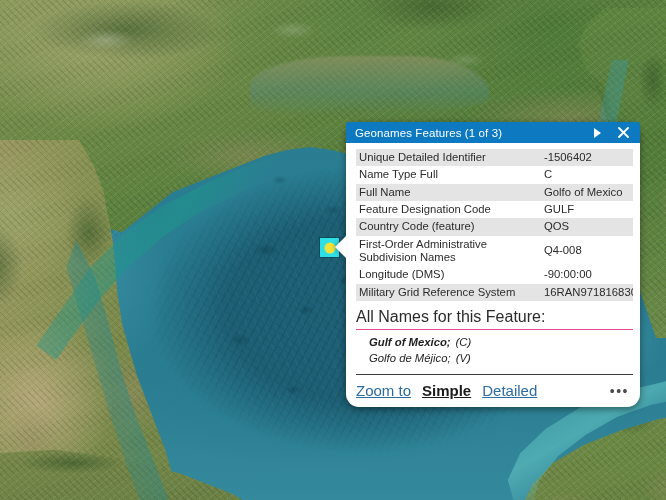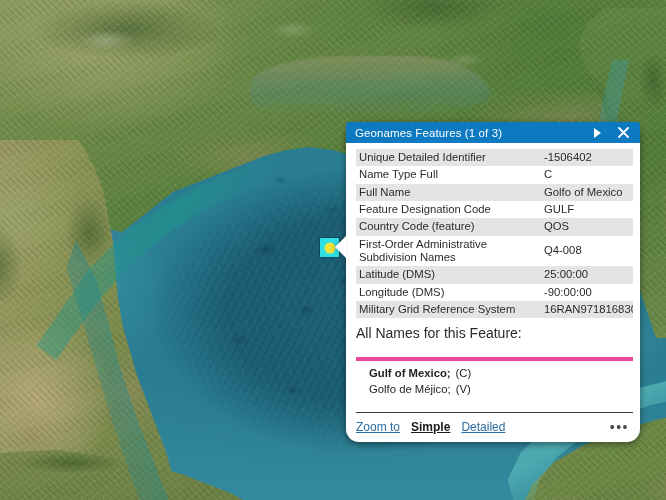--- a/index.html
+++ b/index.html
@@ -288,44 +288,45 @@
     line-height: 1.18;
   }
   table.attrs td.k { width: 178px; }
   table.attrs td.v { width: auto; white-space: nowrap; overflow: hidden; }
   table.attrs tr.alt td { background: #e4e4e4; }
 
   #allnames-wrap {
     margin: 7px 7px 0 10px;
   }
   #allnames-title {
-    font-size: 14px;
+    font-size: 16px;
     color: #2b2b2b;
-    padding-bottom: 16px;
-    border-bottom: 4px solid #ec4899;
+    padding-bottom: 3px;
+    border-bottom: 1px solid #ec4899;
   }
   #allnames-list {
-    padding: 4px 0 15px 13px;
+    padding: 4px 0 8px 13px;
     border-bottom: 1px solid #3a3a3a;
+    font-style: italic;
   }
   .name-row {
     font-size: 11.3px;
     color: #1e1e1e;
     line-height: 1.42;
     white-space: nowrap;
   }
   .name-row.primary { font-weight: bold; }
 
   #popup-footer {
     display: flex;
     align-items: center;
     padding: 7px 9px 8px 10px;
   }
   .foot-link {
-    font-size: 12px;
+    font-size: 15px;
     color: #2b6ca3;
     text-decoration: underline;
     margin-right: 11px;
     cursor: pointer;
     white-space: nowrap;
   }
   .foot-link.active {
     color: #1a1a1a;
     font-weight: bold;
   }
@@ -416,24 +417,20 @@
               <td class="v">GULF</td>
             </tr>
             <tr class="alt">
               <td class="k">Country Code (feature)</td>
               <td class="v">QOS</td>
             </tr>
             <tr>
               <td class="k">First-Order Administrative Subdivision Names</td>
               <td class="v">Q4-008</td>
             </tr>
-            <tr class="alt">
-              <td class="k">Latitude (DMS)</td>
-              <td class="v">25:00:00</td>
-            </tr>
             <tr>
               <td class="k">Longitude (DMS)</td>
               <td class="v">-90:00:00</td>
             </tr>
             <tr class="alt">
               <td class="k">Military Grid Reference System</td>
               <td class="v">16RAN9718168300</td>
             </tr>
           </tbody>
       </table>

